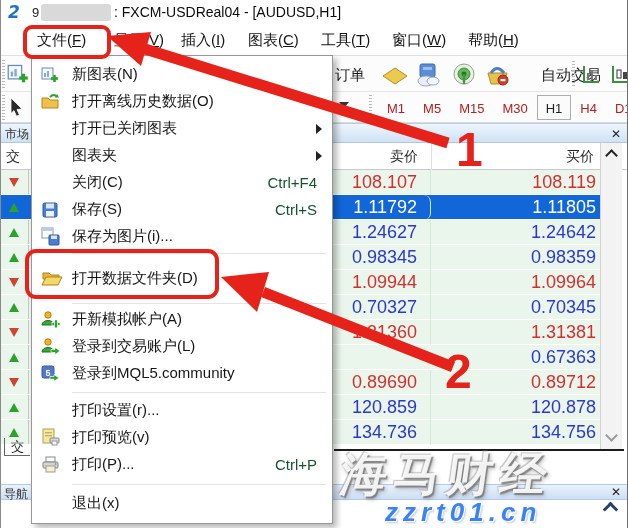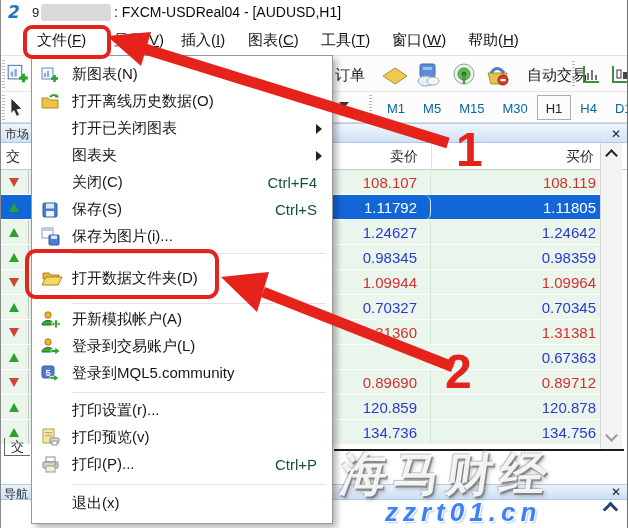--- a/index.html
+++ b/index.html
@@ -19,43 +19,43 @@
   
   .menubar { position:absolute; left:0; top:25px; width:628px; height:30px; background:#fff; }
   .mb-item { position:absolute; top:0; height:30px; line-height:30px; font-size:15px; color:#141414; cursor:default; }
   .mb-item u { text-decoration:underline; }
   
   .toolbar1 { position:absolute; left:0; top:55px; width:628px; height:37px; background:#fcfcfc; border-top:1px solid #e0e0e0; border-bottom:1px solid #e6e6e6; }
   .toolbar2 { position:absolute; left:0; top:92px; width:628px; height:31px; background:#fcfcfc; border-bottom:1px solid #dadada; }
   .handle { position:absolute; width:3px; background-image:repeating-linear-gradient(#b9b9b9 0 1px, transparent 1px 3px); }
   .tb-ico { position:absolute; }
   .neworder { position:absolute; left:334px; top:10px; font-size:15px; color:#1a1a1a; }
-  .autotrade { position:absolute; left:526px; top:10px; font-size:15px; color:#1a1a1a; }
+  .autotrade { position:absolute; left:540px; top:10px; font-size:15px; color:#1a1a1a; }
   .tf-row { position:absolute; left:377px; top:3px; display:flex; height:25px; }
-  .tf { padding:0 8px; line-height:25px; font-size:13px; color:#0369a1; border:1px solid transparent; }
+  .tf { padding:0 8px; line-height:25px; font-size:13px; color:#b91c1c; border:1px solid transparent; }
   .tf.active { color:#222; border:1px solid #adadad; background:#fbfbfb; }
   .combo-arrow { position:absolute; left:338px; top:10px; width:0; height:0; border-left:5px solid transparent; border-right:5px solid transparent; border-top:6px solid #333; }
   
   .mw-header { position:absolute; left:0; top:123px; width:628px; height:20px;
     background:linear-gradient(#eef5fd,#cfe2f5); border-top:1px solid #b9cde4; border-bottom:1px solid #aec7e2; overflow:hidden; }
   .mw-title { position:absolute; left:4px; top:2px; font-size:12px; color:#333; white-space:nowrap; }
   .xbtn { position:absolute; width:14px; height:14px; font:700 12px "DejaVu Sans",sans-serif; color:#222; text-align:center; line-height:14px; }
   .mw-colhead { position:absolute; left:0; top:143px; width:628px; height:27px; background:#fff; border-bottom:1px solid #c9c9c9; }
   .mw-colhead .vline { position:absolute; left:430px; top:0; width:1px; height:27px; background:#e2e2e2; }
   .hcell { position:absolute; top:0; height:27px; line-height:27px; font-size:14px; color:#2a2a2a; }
   .h-symbol { left:5px; }
   .h-sell { left:333px; width:84px; text-align:right; }
   .h-buy  { left:430px; width:163px; text-align:right; }
   .mw-table { position:absolute; left:0; top:170px; width:599px; }
   .mwrow { position:relative; height:25px; background:#eaf6ec; border-bottom:1px solid #fff; }
   .arr-cell { position:absolute; left:0; top:0; width:28px; height:100%; border-right:1px solid #c6c6c6; }
   .tri { position:absolute; left:8px; top:8px; width:0; height:0; border-left:5px solid transparent; border-right:5px solid transparent; }
   .trend-up .tri { border-bottom:9px solid #2ca22c; }
   .trend-down .tri { border-top:9px solid #cf4531; }
-  .price { position:absolute; top:0; height:25px; line-height:25px; font-size:15px; text-align:right; }
+  .price { position:absolute; top:0; height:25px; line-height:25px; font-size:18px; text-align:right; }
   .sell { left:333px; width:97px; padding-right:13px; border-right:1px solid #d4e8d8; }
   .buy  { left:430px; width:167px; padding-right:2px; }
   .pc-red .price { color:#d42f2f; }
   .pc-blue .price { color:#2b38cf; }
   .mwrow.selected { background:#1167d8; }
   .mwrow.selected .price { color:#fff;border-radius:7px; }
   .mwrow.selected .arr-cell { border-right-color:#1167d8; }
   .mw-scroll { position:absolute; left:599px; top:143px; width:22px; height:307px; background:#f3f3f3; border-left:1px solid #d4d4d4; }
   .chev { position:absolute; width:9px; height:9px; border-style:solid; border-color:#222; border-width:0; }
   .chev-up { border-top-width:2px; border-left-width:2px; transform:rotate(45deg); }

